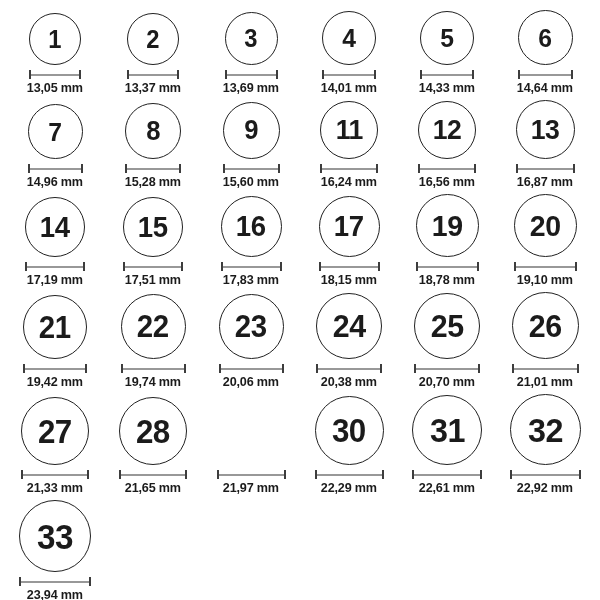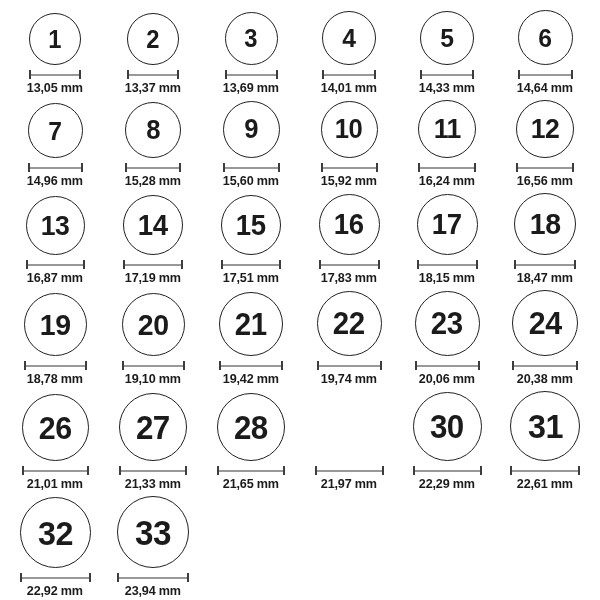--- a/index.html
+++ b/index.html
@@ -129,27 +129,20 @@
   </div>
 
   <div class="cell">
     <div class="circle" style="width: 57px; height: 57px;">
       <span class="num" style="font-size: 27px;">9</span>
     </div>
     <div class="measure" style="width: 57px;"></div>
     <div class="label">15,60 mm</div>
   </div>
 
-  <div class="cell">
-    <div class="circle" style="width: 57px; height: 57px;">
-      <span class="num" style="font-size: 27px;">10</span>
-    </div>
-    <div class="measure" style="width: 57px;"></div>
-    <div class="label">15,92 mm</div>
-  </div>
 
   <div class="cell">
     <div class="circle" style="width: 58px; height: 58px;">
       <span class="num" style="font-size: 28px;">11</span>
     </div>
     <div class="measure" style="width: 58px;"></div>
     <div class="label">16,24 mm</div>
   </div>
 
   <div class="cell">
@@ -193,27 +186,20 @@
   </div>
 
   <div class="cell">
     <div class="circle" style="width: 61px; height: 61px;">
       <span class="num" style="font-size: 29px;">17</span>
     </div>
     <div class="measure" style="width: 61px;"></div>
     <div class="label">18,15 mm</div>
   </div>
 
-  <div class="cell">
-    <div class="circle" style="width: 62px; height: 62px;">
-      <span class="num" style="font-size: 30px;">18</span>
-    </div>
-    <div class="measure" style="width: 62px;"></div>
-    <div class="label">18,47 mm</div>
-  </div>
 
   <div class="cell">
     <div class="circle" style="width: 63px; height: 63px;">
       <span class="num" style="font-size: 30px;">19</span>
     </div>
     <div class="measure" style="width: 63px;"></div>
     <div class="label">18,78 mm</div>
   </div>
 
   <div class="cell">
@@ -249,20 +235,27 @@
   </div>
 
   <div class="cell">
     <div class="circle" style="width: 66px; height: 66px;">
       <span class="num" style="font-size: 32px;">24</span>
     </div>
     <div class="measure" style="width: 66px;"></div>
     <div class="label">20,38 mm</div>
   </div>
 
+  <div class="cell">
+    <div class="circle" style="width: 66px; height: 66px;">
+      <span class="num" style="font-size: 32px;">25</span>
+    </div>
+    <div class="measure" style="width: 66px;"></div>
+    <div class="label">20,70 mm</div>
+  </div>
 
   <div class="cell">
     <div class="circle" style="width: 67px; height: 67px;">
       <span class="num" style="font-size: 32px;">26</span>
     </div>
     <div class="measure" style="width: 67px;"></div>
     <div class="label">21,01 mm</div>
   </div>
 
   <div class="cell">

